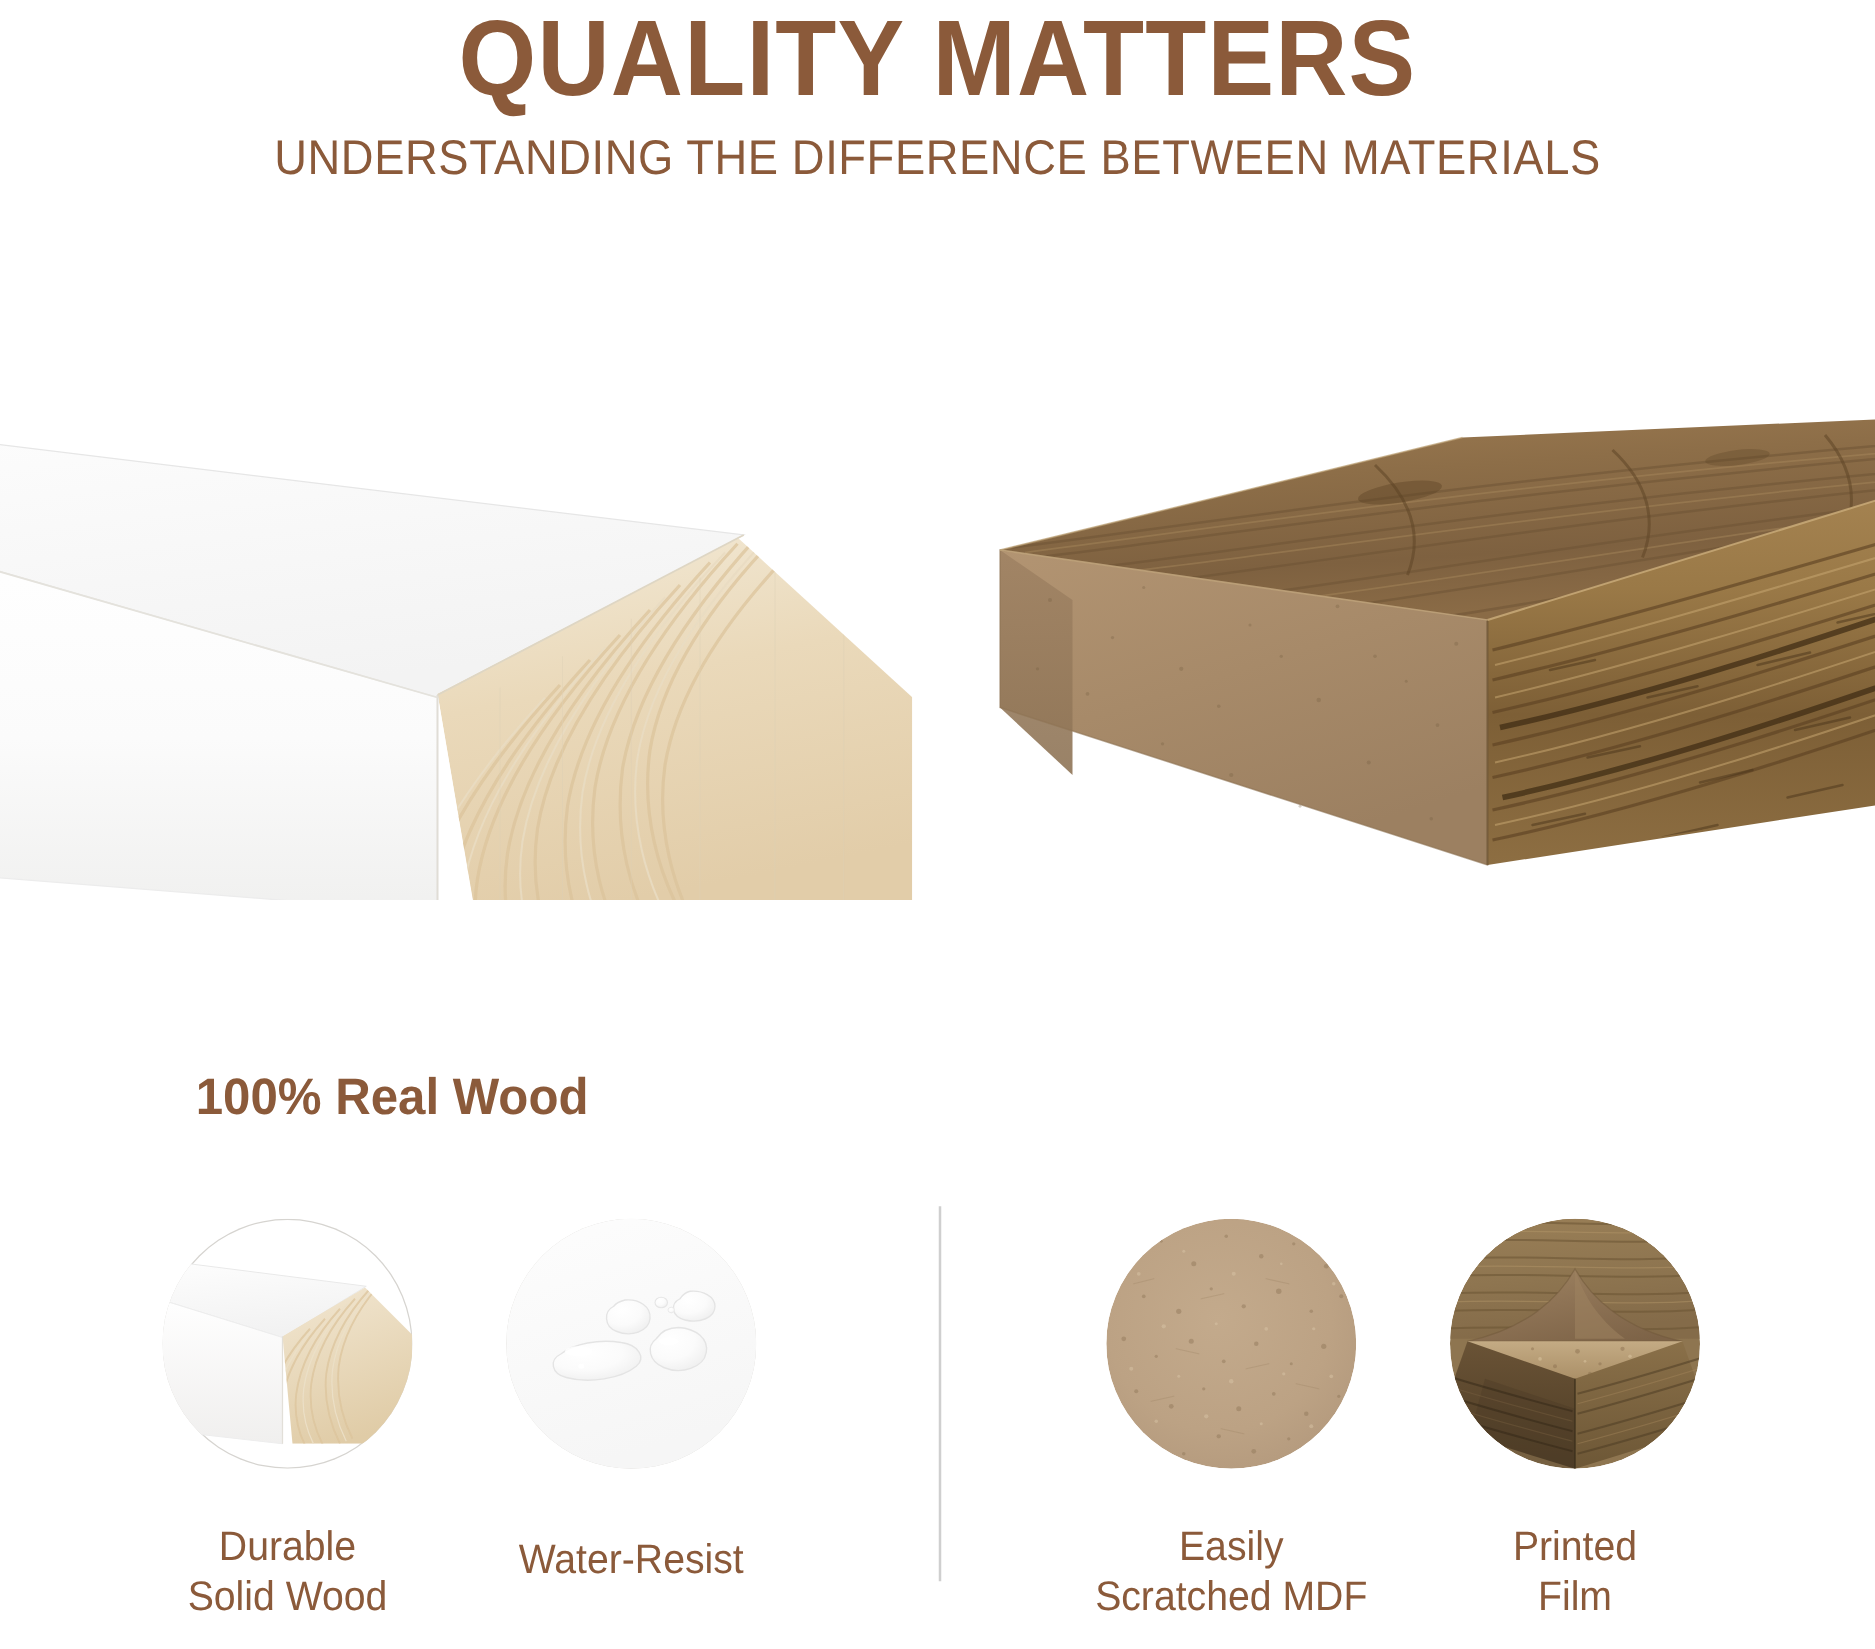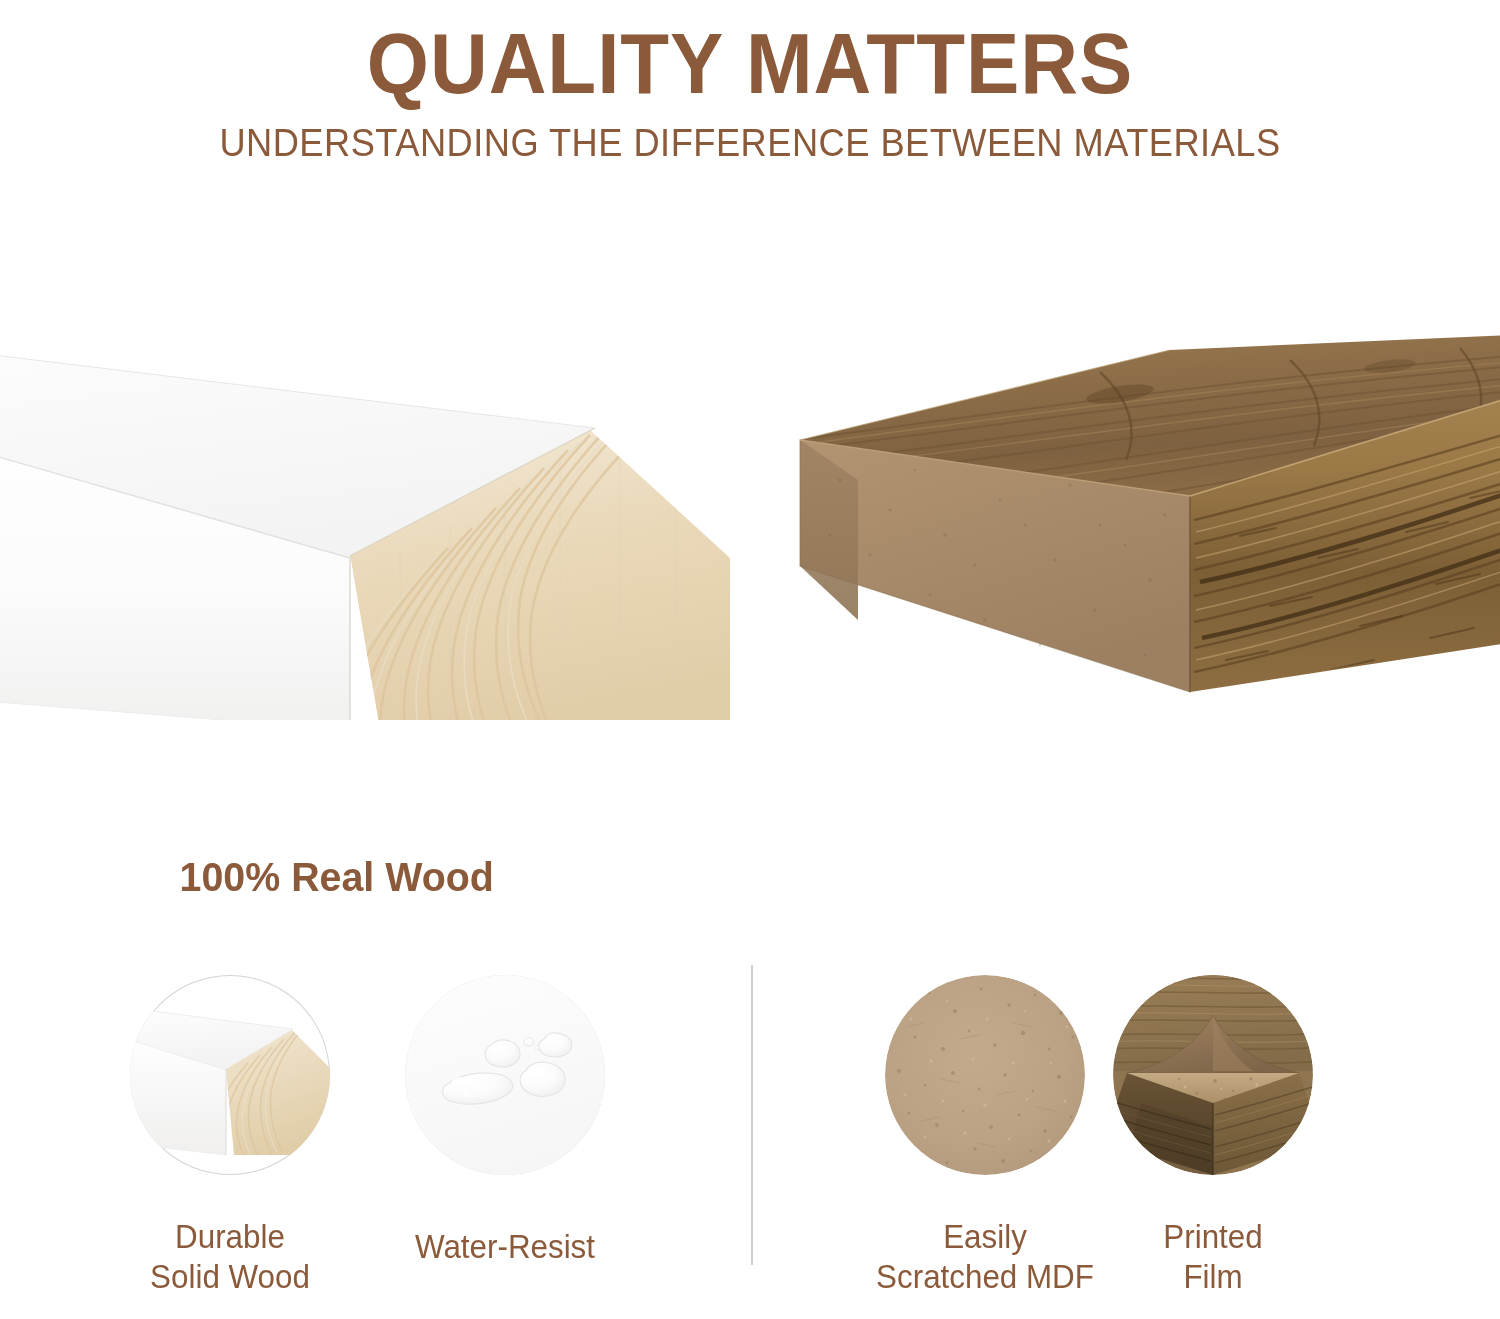--- a/index.html
+++ b/index.html
@@ -16,21 +16,21 @@
     overflow: hidden;
   }
 
   
   .header {
     position: absolute;
     top: 0;
     left: 0;
     width: 1500px;
     text-align: center;
-    padding-top: 16px;
+    padding-top: 0;
   }
 
   .main-title {
     font-family: "Liberation Sans", sans-serif;
     font-weight: 700;
     font-size: 86px;
     line-height: 94px;
     letter-spacing: 1px;
     color: #8b5a3a;
     transform: scaleX(0.93);
@@ -83,21 +83,21 @@
     position: absolute;
     top: 852px;
     left: 0;
     width: 1500px;
     display: flex;
   }
   .heading-cell {
     width: 750px;
     text-align: center;
   }
-  .heading-cell.left  { padding-right: 122px; margin-left: 23px; }
+  .heading-cell.left  { padding-right: 122px; }
   .heading-cell.right { padding-left: 122px; }
 
   .section-heading {
     display: inline-block;
     font-family: "Liberation Sans", sans-serif;
     font-weight: 700;
     font-size: 41px;
     line-height: 50px;
     color: #8b5a3a;
     letter-spacing: 0px;
@@ -125,21 +125,21 @@
   }
 
   .feature {
     position: absolute;
     width: 240px;
     text-align: center;
   }
   .feature.f1 { left: 110px;  top: 0; }
   .feature.f2 { left: 385px;  top: 0; }
   .feature.f3 { left: 865px;  top: 0; }
-  .feature.f4 { left: 1093px; top: 0; }
+  .feature.f4 { left: 1140px; top: 0; }
 
   .feature-circle {
     width: 200px;
     height: 200px;
     margin: 0 auto;
     border-radius: 50%;
     overflow: hidden;
     position: relative;
     background: #ffffff;
   }

